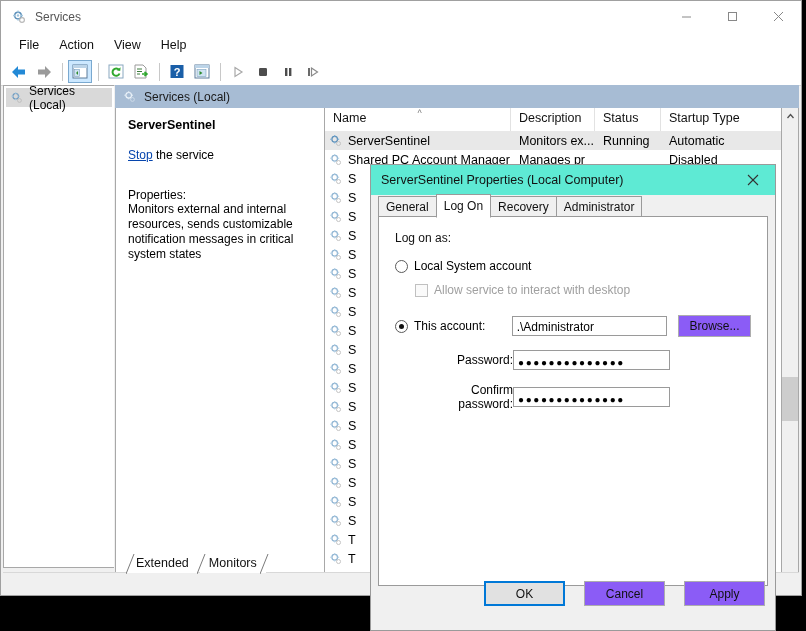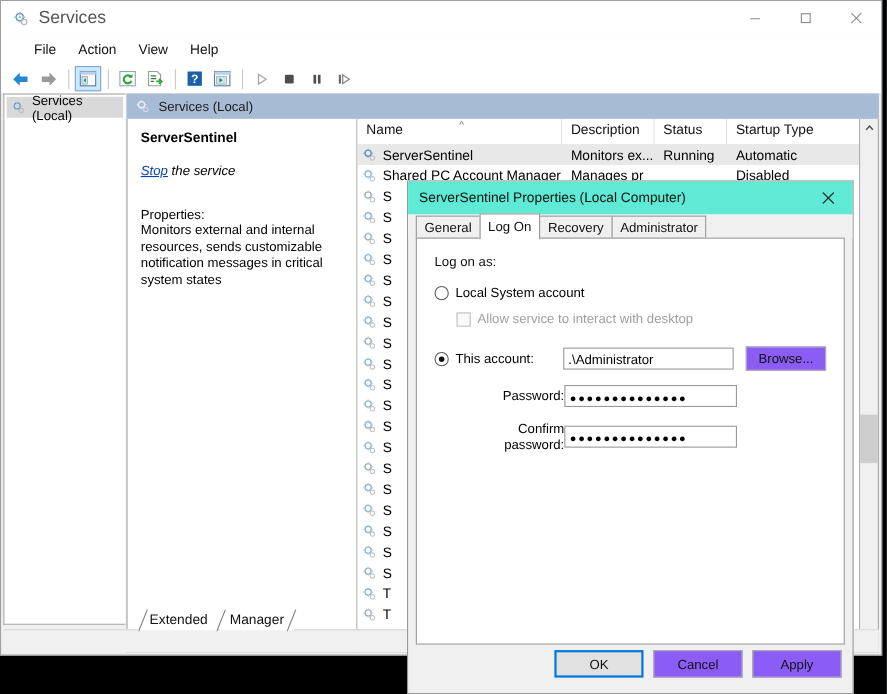--- a/index.html
+++ b/index.html
@@ -37,21 +37,21 @@
     align-items: center;
     position: relative;
   }
   #titlebar .title-icon {
     margin-left: 10px;
     margin-right: 8px;
     width: 16px; height: 16px;
     display: flex; align-items: center; justify-content: center;
   }
   #titlebar .title-text {
-    font-size: 16px;
+    font-size: 12px;
     color: #555;
     text-align: center;
   }
   .win-buttons {
     position: absolute;
     right: 0; top: 0;
     height: 31px;
     display: flex;
   }
   .win-btn {
@@ -63,21 +63,21 @@
     color: #666;
     font-size: 11px;
   }
 
   
   #menubar {
     height: 25px;
     background: #ffffff;
     display: flex;
     align-items: center;
-    padding-left: 20px;
+    padding-left: 8px;
     border-bottom: 1px solid #ffffff;
   }
   .menu-item {
     padding: 3px 10px;
     font-size: 12.5px;
     color: #111;
   }
 
   
   #toolbar {
@@ -171,21 +171,21 @@
   #detail-col .svc-title {
     font-weight: bold;
     font-size: 12.5px;
     margin-bottom: 16px;
   }
   #detail-col .lnk {
     color: #0645ad;
     text-decoration: underline;
     cursor: pointer;
   }
-  #detail-col .action-line { margin-bottom: 2px; font-size: 12px; font-style: italic; }
+  #detail-col .action-line { margin-bottom: 2px; font-size: 12px; }
   #detail-col .desc-head { margin-top: 26px; font-size: 12px;}
   #detail-col .desc-body { font-size: 12px; line-height: 15px; }
 
   
   #list-col {
     flex: 1;
     background: #ffffff;
     border: 1px solid #a8a8a8;
     border-top: none;
     border-left: none;
@@ -475,23 +475,23 @@
     box-sizing: border-box;
     color: #111;
   }
   .btn.default {
     border: 2px solid #0078d7;
     background: #e1e1e1;
   }
   #dlg-buttons {
     position: absolute;
     right: 10px;
-    bottom: 14px;
-    display: flex;
-    gap: 9px;
+    bottom: 24px;
+    display: flex;
+    gap: 19px;
   }
   #dlg-buttons .btn { min-width: 81px; height: 25px; }
 
   .gearsvg { display:block; }
 </style>
 </head>
 <body>
 
 <div id="services-window">
 
@@ -1178,21 +1178,21 @@
           </svg>
       </span>
       <span>Extended</span>
     </div>
     <div class="vtab" style="margin-left:2px">
       <span class="slash-l" style="left:-3px">
         <svg width="9" height="21" viewBox="0 0 9 21">
             <path d="M0 20 L8 0" stroke="#7a7a7a" stroke-width="1" fill="none"></path>
           </svg>
       </span>
-      <span>Manager</span>
+      <span>Monitors</span>
       <span class="slash-r" style="right:-3px">
         <svg width="9" height="21" viewBox="0 0 9 21">
             <path d="M0 20 L8 0" stroke="#7a7a7a" stroke-width="1" fill="none"></path>
           </svg>
       </span>
     </div>
   </div>
 
   <div id="statusbar"></div>
 </div>

